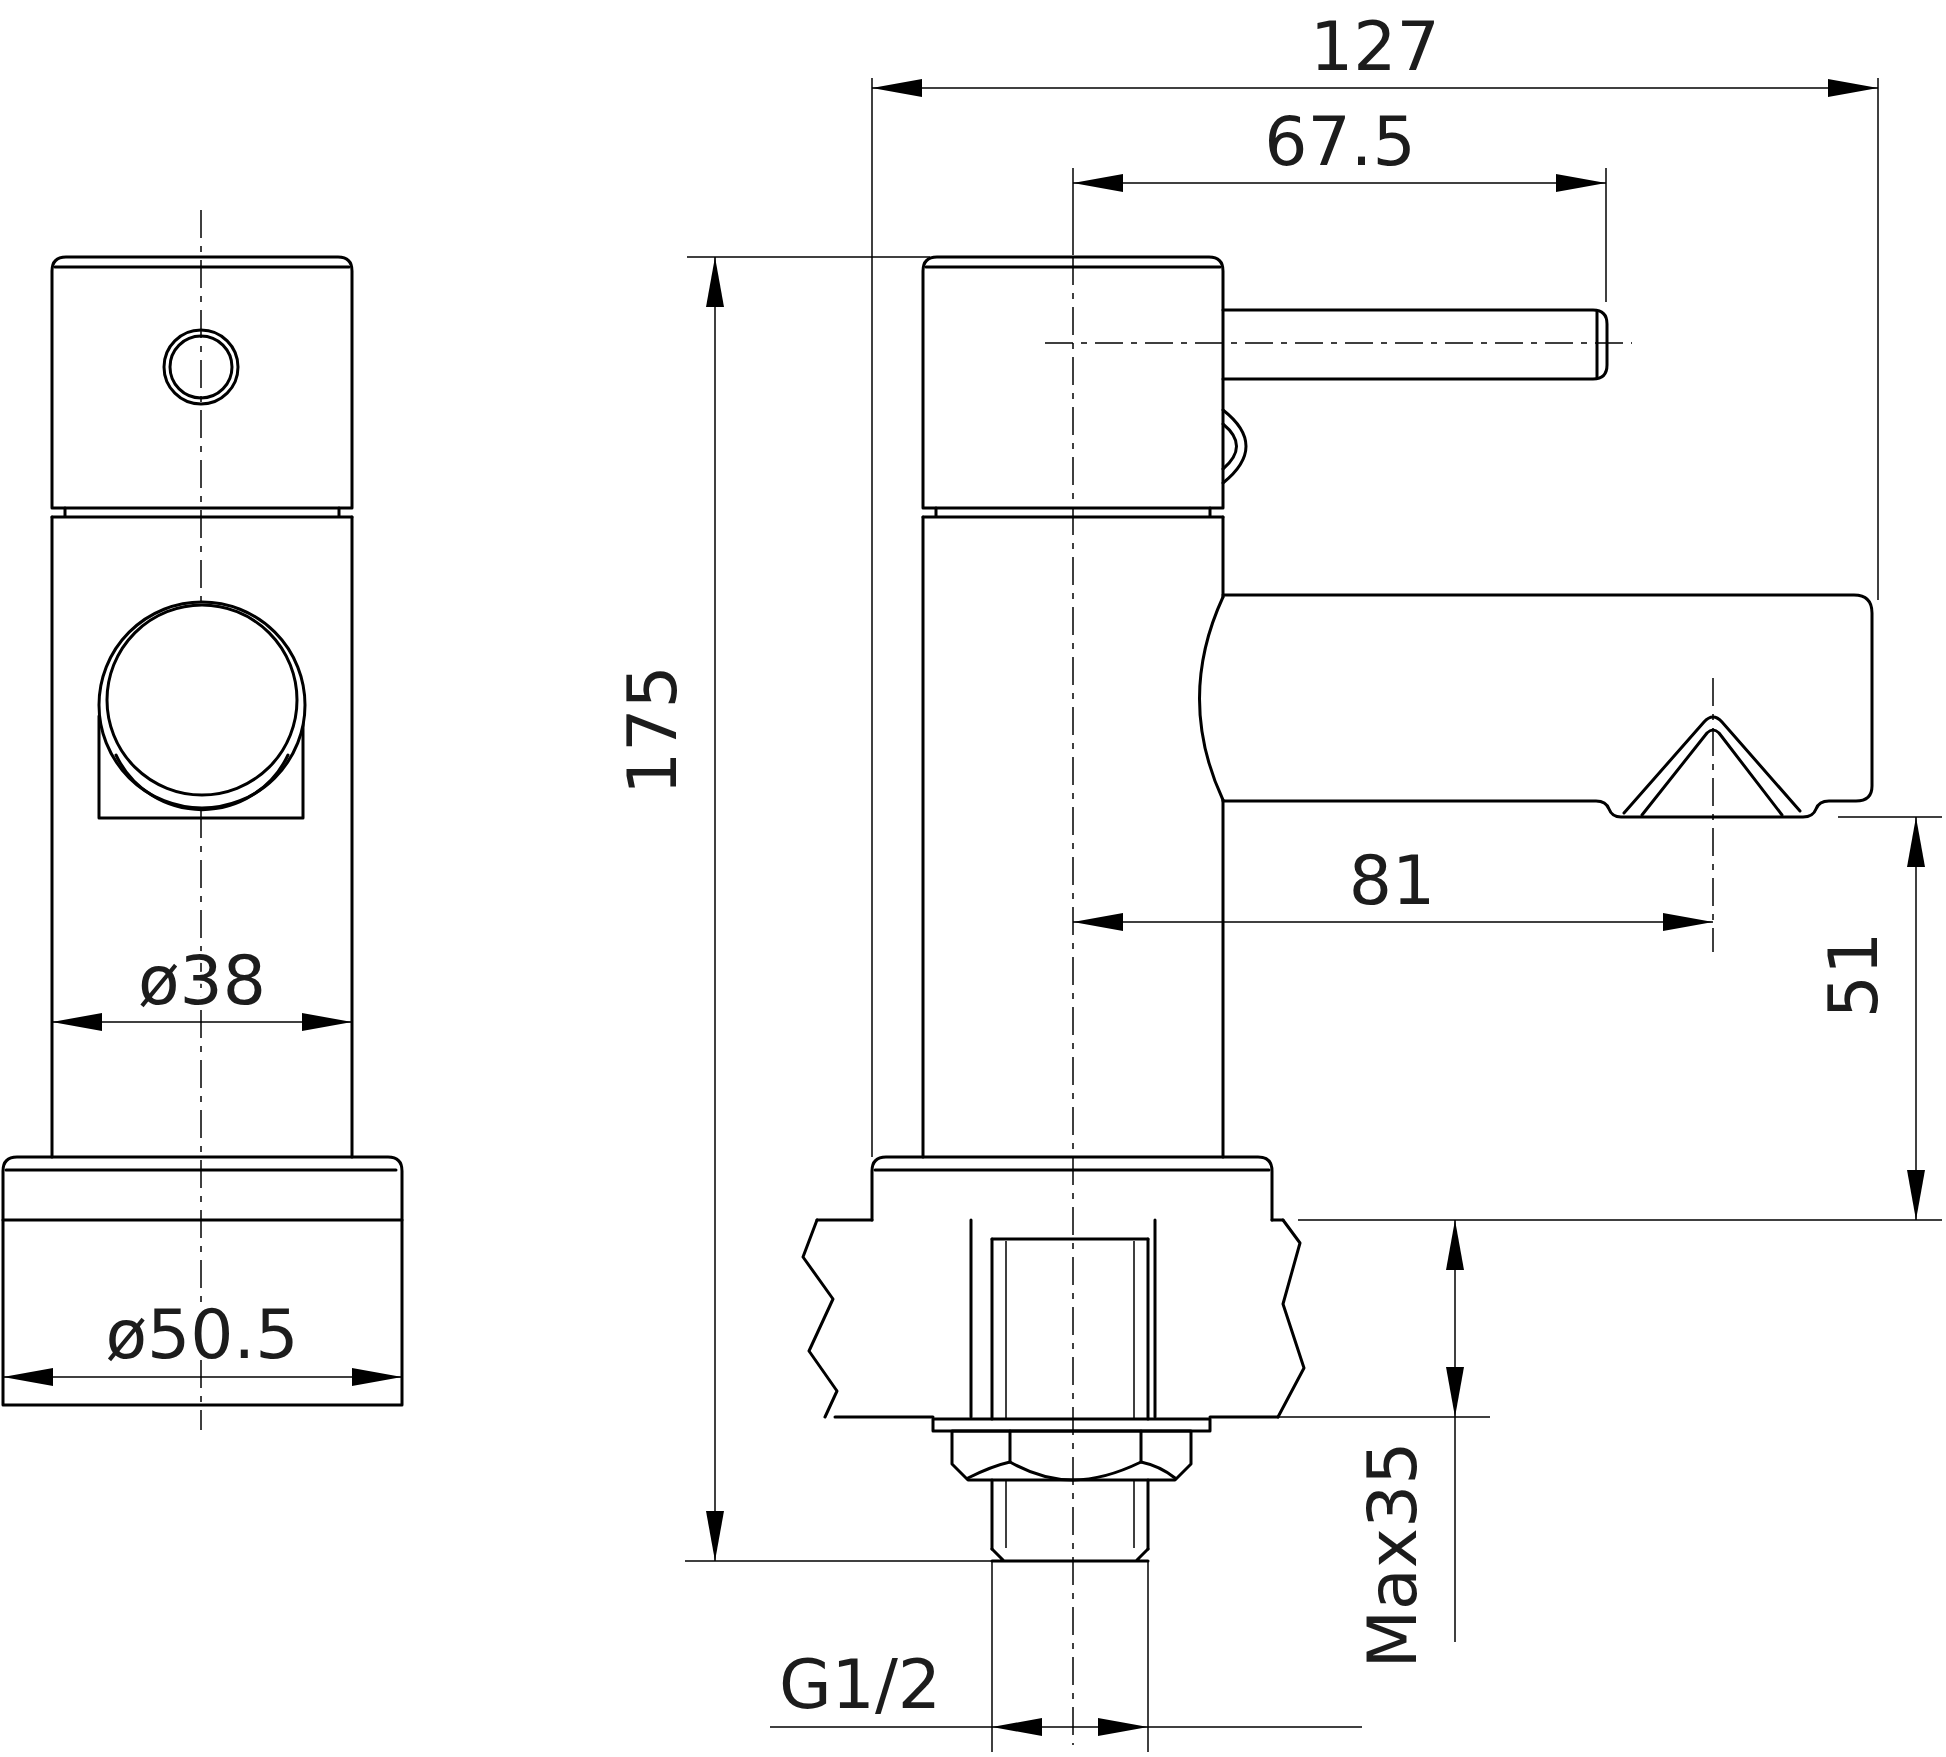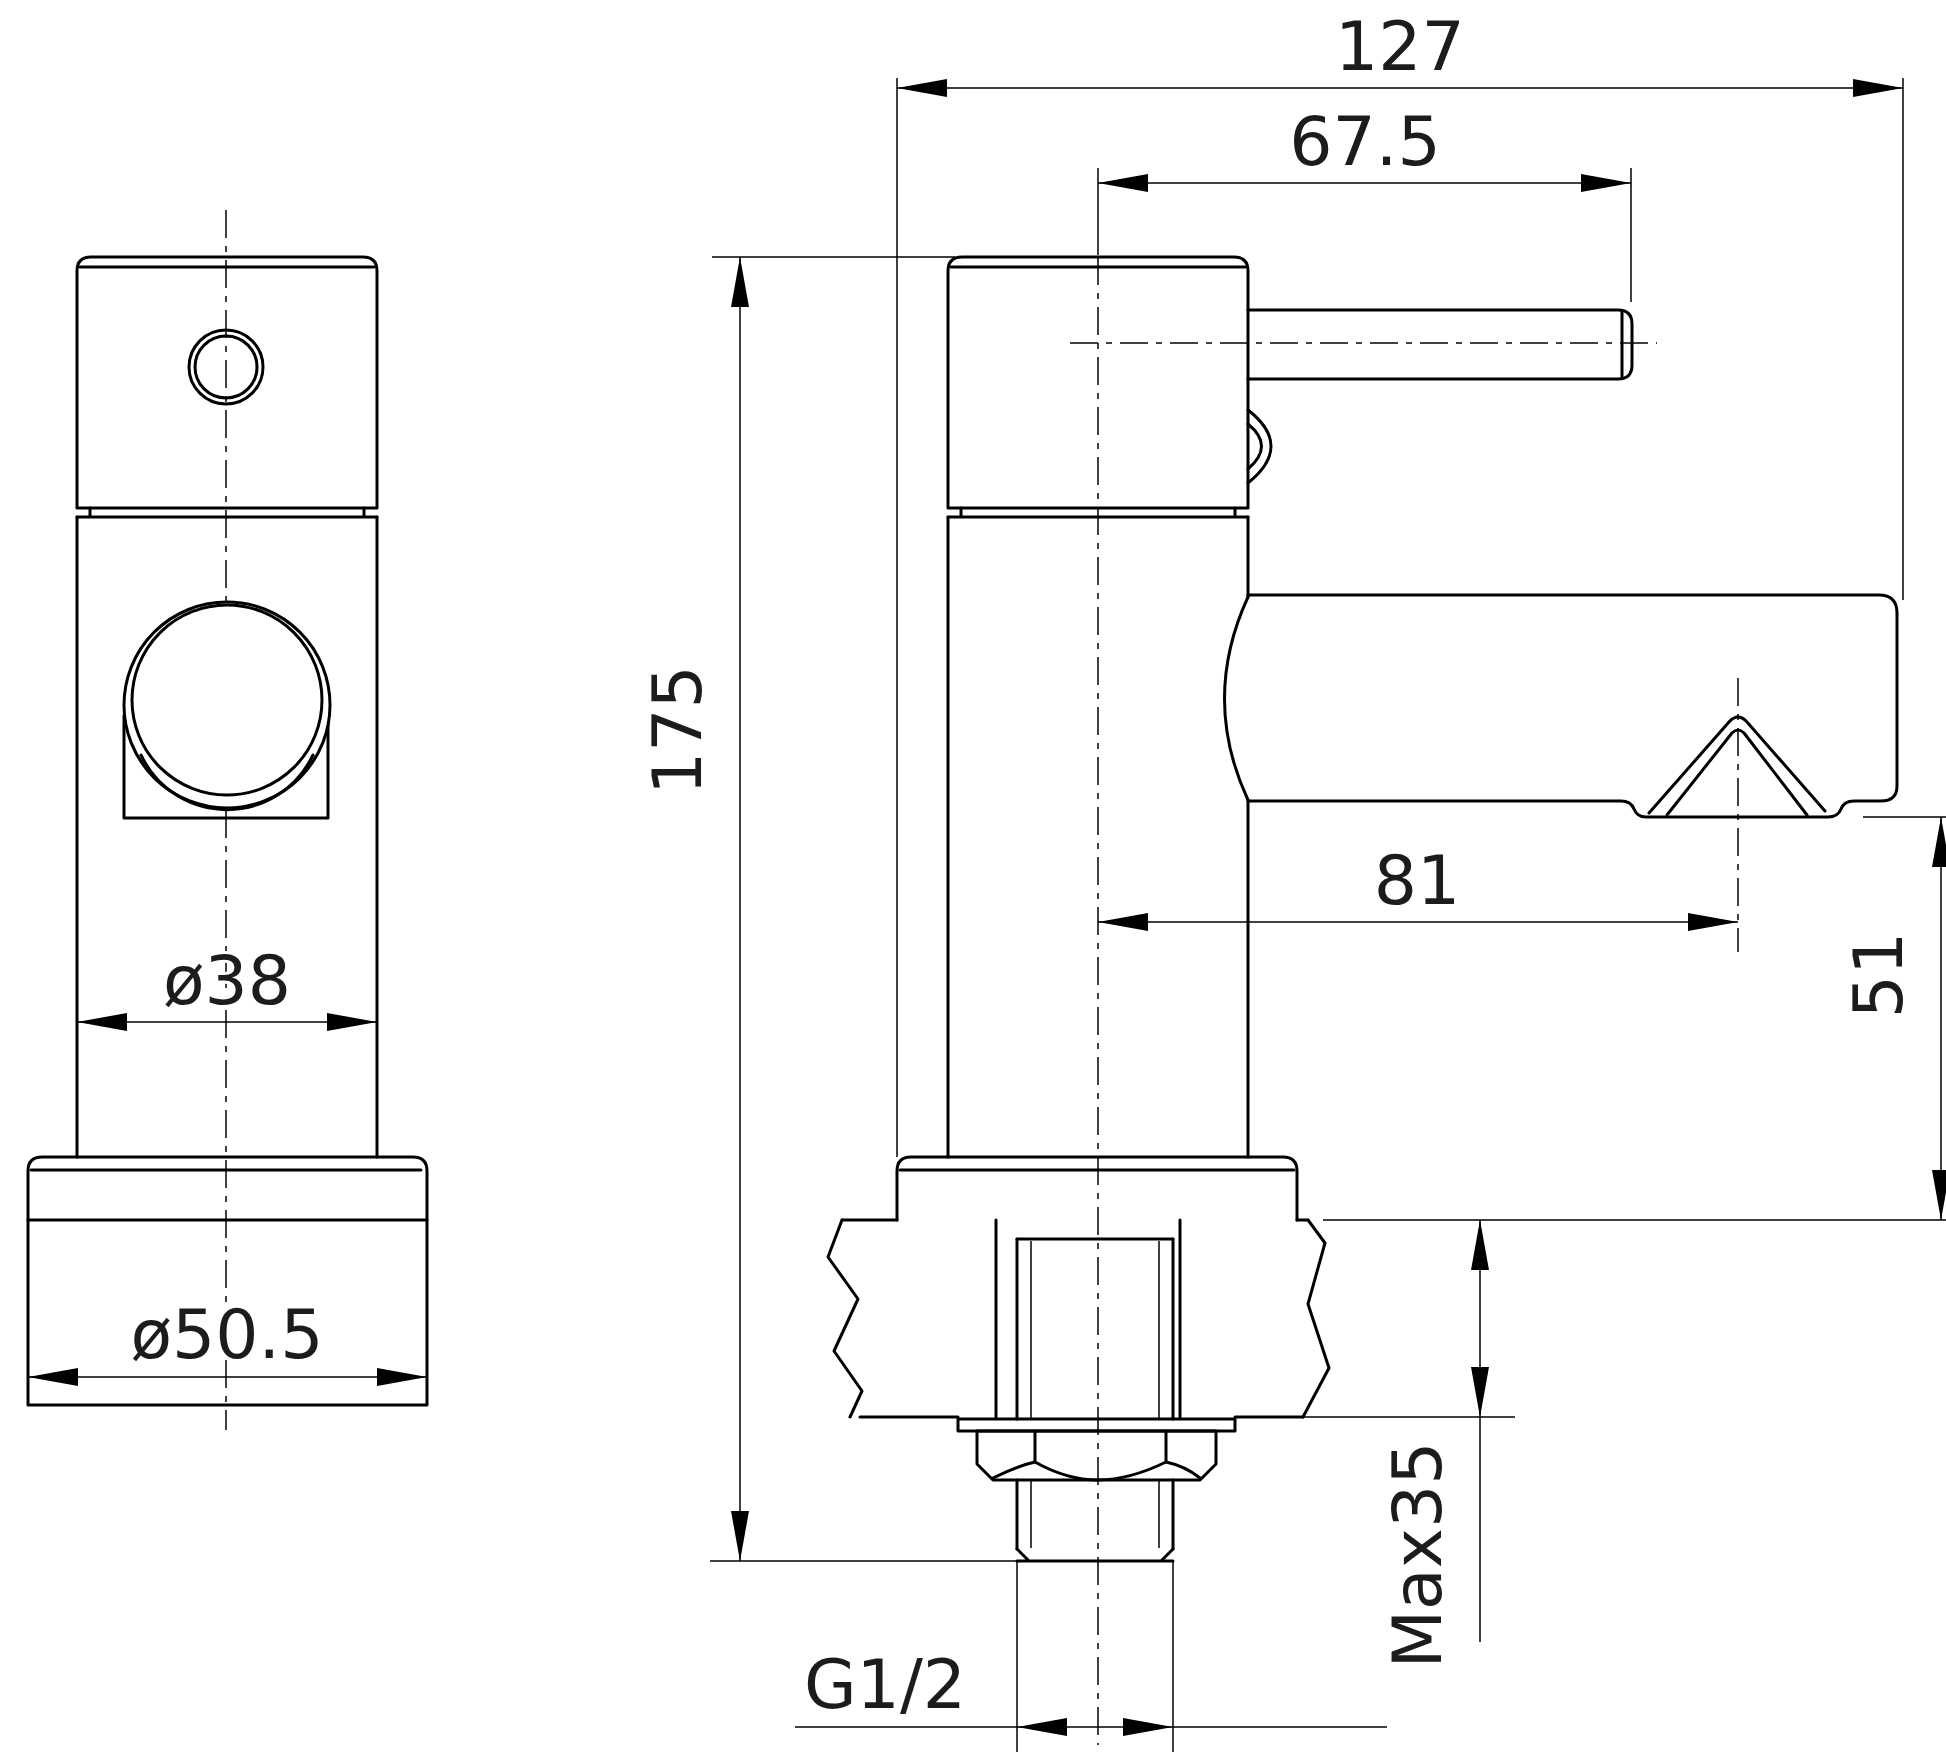--- a/index.html
+++ b/index.html
@@ -1,17 +1,17 @@
 <!DOCTYPE html>
 <html style="--bg: #ffffff; --line: #000000; --text: #1c1c1c;"><head>
 <meta charset="utf-8">
 <style>
   :root { --bg:#ffffff; --line:#000000; --text:#1c1c1c; }
   html,body { margin:0; padding:0; background:var(--bg); }
-  .stage { width:1778px; height:1757px; background:var(--bg);padding-left:25px; }
+  .stage { width:1778px; height:1757px; background:var(--bg); }
   svg { display:block; }
   .ol  { fill:none; stroke:var(--line); stroke-width:3;   stroke-linecap:round; stroke-linejoin:round; }
   .olw { fill:#ffffff; stroke:var(--line); stroke-width:3; }
   .thin{ fill:none; stroke:var(--line); stroke-width:1.5; stroke-linecap:butt; }
   .cl  { fill:none; stroke:var(--line); stroke-width:1.5; stroke-dasharray:28 8 6 8; }
   .ah  { fill:var(--line); stroke:none; }
   text.dim {
     font-family:"DejaVu Sans","Liberation Sans",sans-serif;
     font-size:68px; fill:var(--text); text-anchor:middle;
     paint-order:stroke; stroke:#ffffff; stroke-width:6px;

